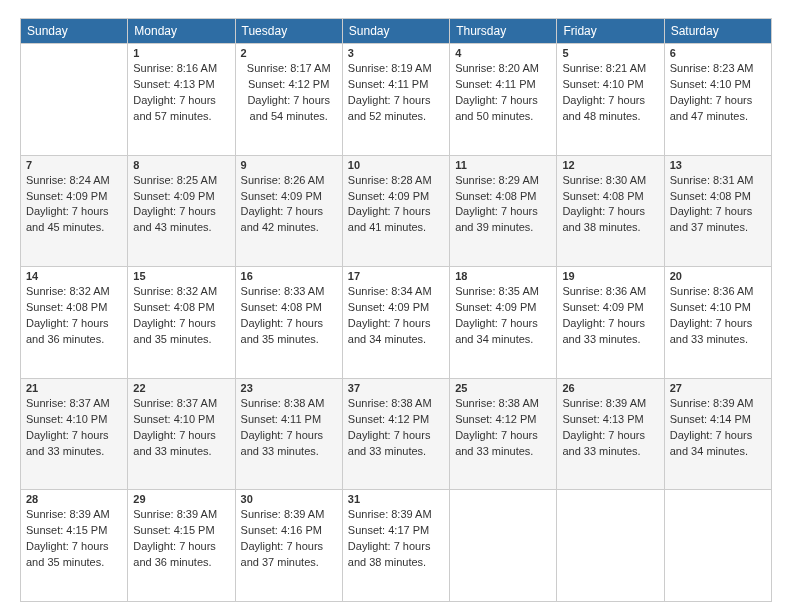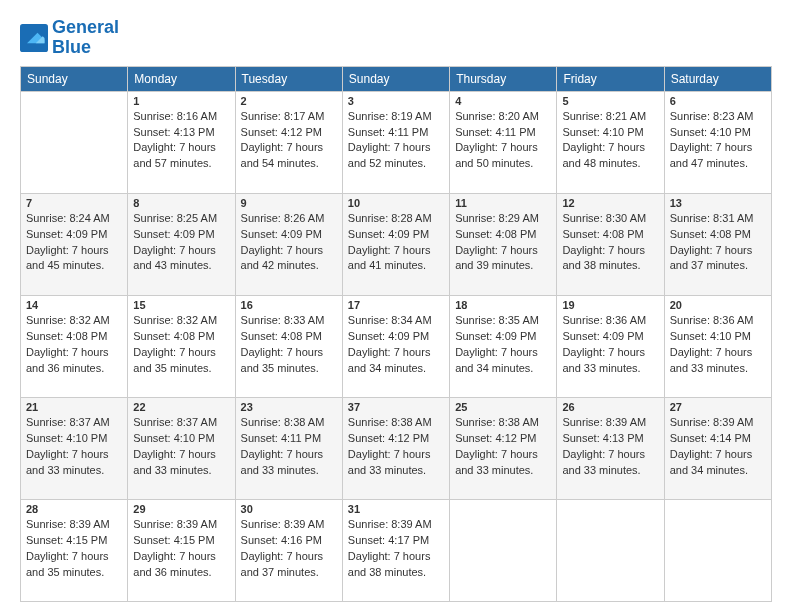--- a/index.html
+++ b/index.html
@@ -91,36 +91,20 @@
     .day-detail {
       font-size: 11px;
       line-height: 1.45;
       color: #333;
     }
   </style>
 </head>
 <body>
 
 <div class="page">
-  <div class="header">
-    <div class="logo">
-      <svg class="logo-icon" viewBox="0 0 32 32">
-        <rect x="0" y="0" width="32" height="32" rx="3" fill="#1a6db5"></rect>
-        <polygon points="8,22 20,10 28,18 28,22" fill="#4db6f5"></polygon>
-        <polygon points="18,22 26,14 28,16 28,22" fill="#7ecef7"></polygon>
-      </svg>
-      <div class="logo-text">
-        <span>General</span><br><span>Blue</span>
-      </div>
-    </div>
-    <div class="title-block">
-      <div class="month-title"></div>
-      <div class="location"></div>
-    </div>
-  </div>
 
   <table>
     <thead>
       <tr>
 
       <th>Sunday</th>
           <th>Monday</th>
           <th>Tuesday</th>
           <th>Sunday</th>
           <th>Thursday</th>
@@ -134,21 +118,21 @@
           <td></td>
           <td>
             <span class="day-num">1</span>
             <div class="day-detail" style="white-space: pre-line;">Sunrise: 8:16 AM
 Sunset: 4:13 PM
 Daylight: 7 hours
 and 57 minutes.</div>
           </td>
           <td>
             <span class="day-num">2</span>
-            <div class="day-detail" style="white-space: pre-line;">Sunrise: 8:17 AM
+            <div class="day-detail" style="white-space: pre-line; text-align: center;">Sunrise: 8:17 AM
 Sunset: 4:12 PM
 Daylight: 7 hours
 and 54 minutes.</div>
           </td>
           <td>
             <span class="day-num">3</span>
             <div class="day-detail" style="white-space: pre-line;">Sunrise: 8:19 AM
 Sunset: 4:11 PM
 Daylight: 7 hours
 and 52 minutes.</div>

